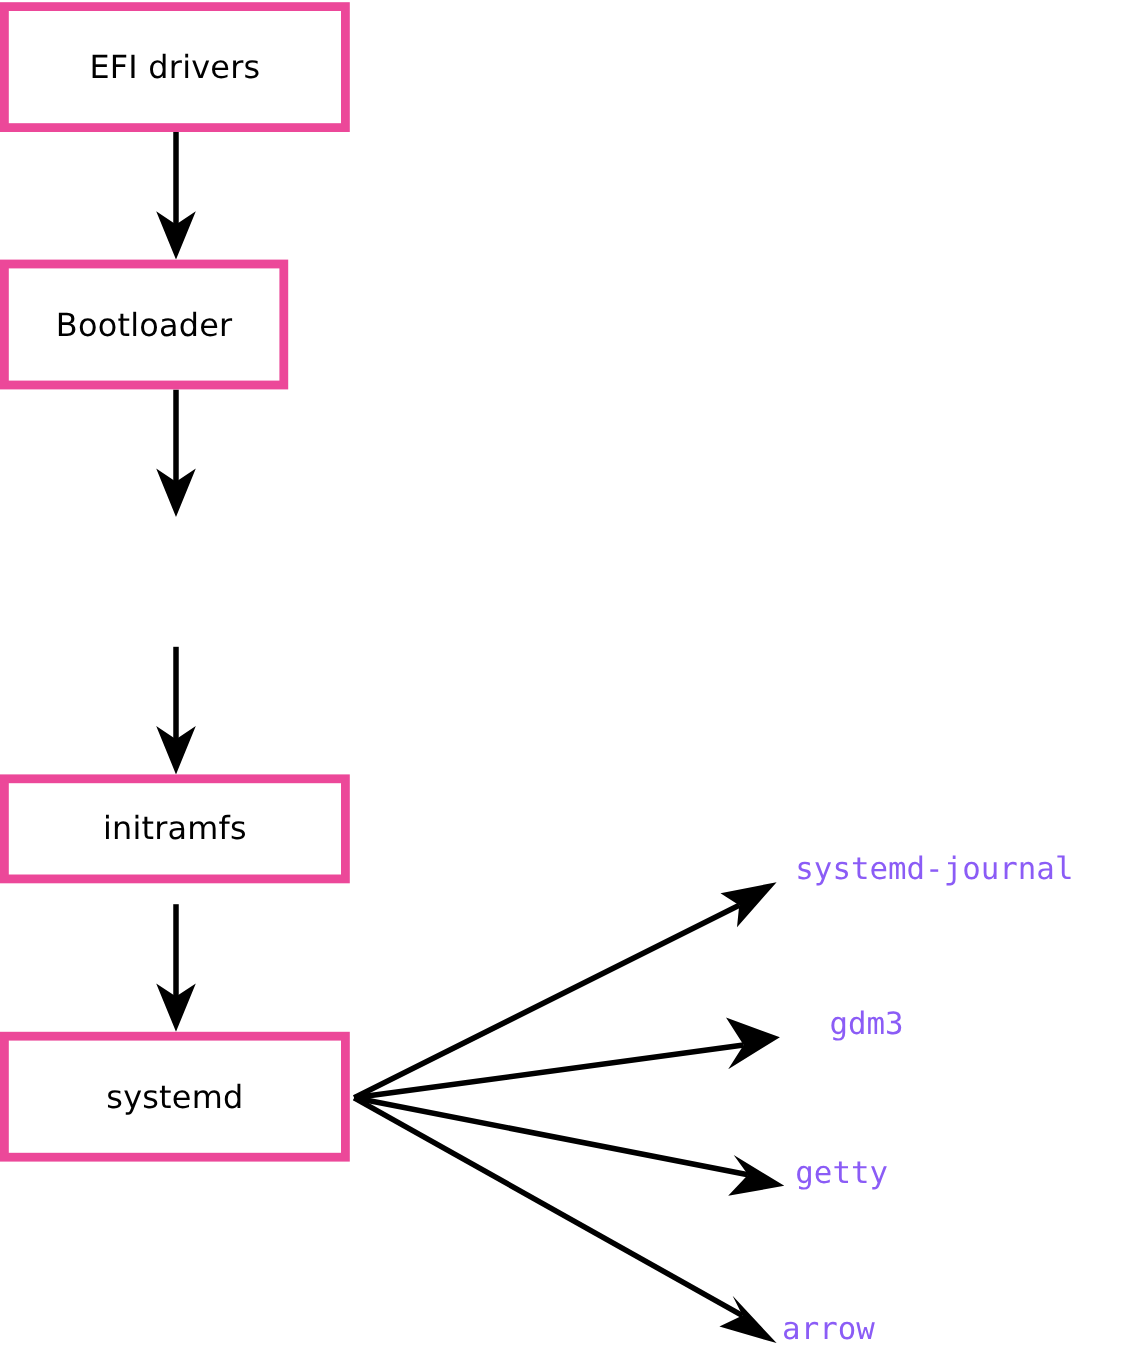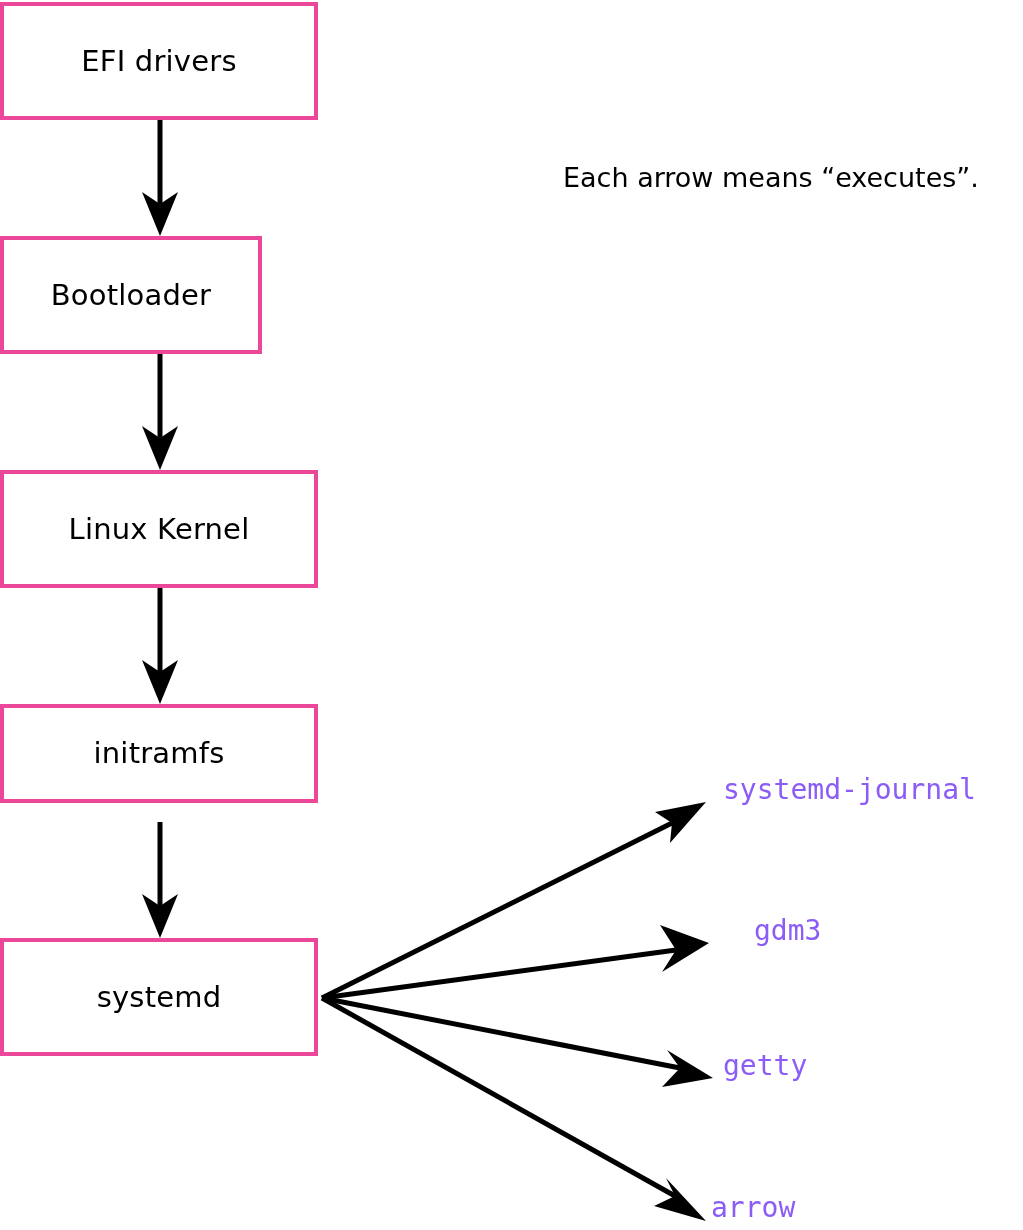--- a/index.html
+++ b/index.html
@@ -19,21 +19,21 @@
     position: absolute;
     left: 0;
     top: 0;
     width: 1023px;
     height: 1230px;
   }
   .node-box {
     position: absolute;
     box-sizing: border-box;
     background: #ffffff;
-    border: 4px solid #ec4899;
+    border: 8px solid #ec4899;
     display: flex;
     align-items: center;
     justify-content: center;
   }
   .node-label {
     font-family: "DejaVu Sans", "Liberation Sans", sans-serif;
     font-size: 29px;
     line-height: 1;
     color: #000000;
     letter-spacing: 0.2px;
@@ -122,35 +122,31 @@
   </svg>
 
   <div class="node-box" style="left:0px; top:2px; width:318px; height:118px;">
     <span class="node-label">EFI drivers</span>
   </div>
 
   <div class="node-box" style="left:0px; top:236px; width:262px; height:118px;">
     <span class="node-label">Bootloader</span>
   </div>
 
-  <div class="node-box" style="left:0px; top:470px; width:318px; height:118px;">
-    <span class="node-label">Linux Kernel</span>
-  </div>
 
   <div class="node-box" style="left:0px; top:704px; width:318px; height:99px;">
     <span class="node-label">initramfs</span>
   </div>
 
   <div class="node-box" style="left:0px; top:938px; width:318px; height:118px;">
     <span class="node-label">systemd</span>
   </div>
 
   <div class="leaf-label" style="left:723px; top:776px;">systemd-journal</div>
 
   <div class="leaf-label" style="left:754px; top:917px;">gdm3</div>
 
   <div class="leaf-label" style="left:723px; top:1052px;">getty</div>
 
   <div class="leaf-label" style="left:711px; top:1194px;">arrow</div>
 
-  <div class="caption" style="left:563px; top:164px;">Each arrow means “executes”.</div>
 
 </div>
 
 </body></html>

